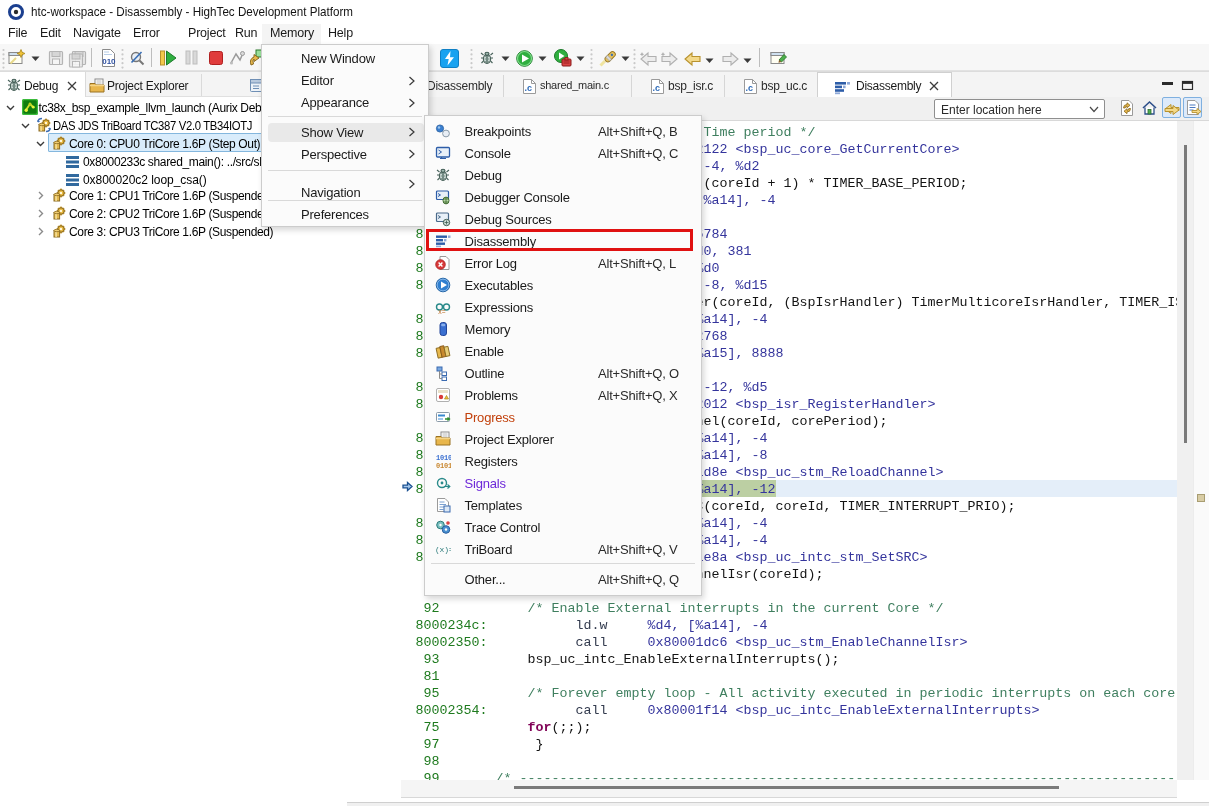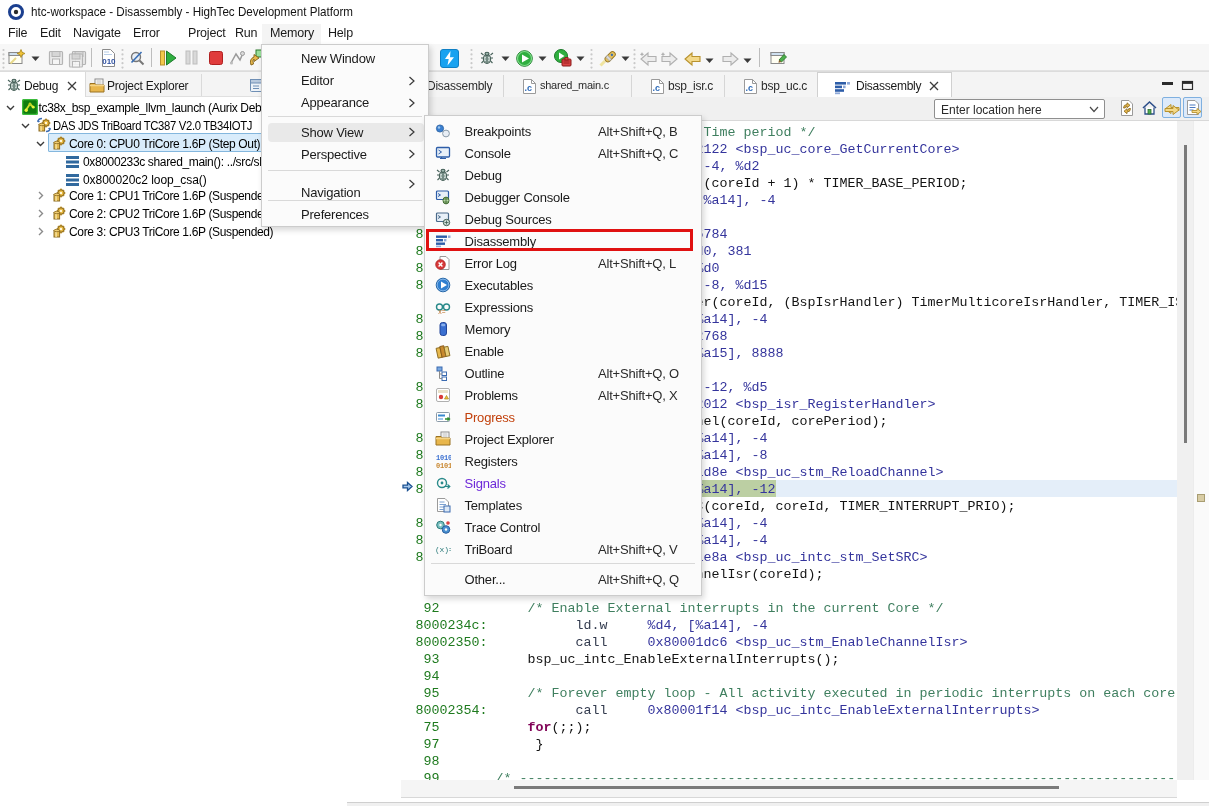--- a/index.html
+++ b/index.html
@@ -612,21 +612,21 @@
 <span class="g"> 84</span>           <span class="src">bsp_uc_intc_stm_SetSRC(coreId, coreId, TIMER_INTERRUPT_PRIO);</span>
 <span class="g">80002340:</span>           <span class="mn">ld.w</span>     <span class="op">%d4, [%a14], -4</span>
 <span class="g">80002344:</span>           <span class="mn">ld.w</span>     <span class="op">%d5, [%a14], -4</span>
 <span class="g">80002348:</span>           <span class="mn">call</span>     <span class="op">0x80001e8a &lt;bsp_uc_intc_stm_SetSRC&gt;</span>
 <span class="g"> 86</span>           <span class="src">bsp_uc_intc_EnableChannelIsr(coreId);</span>
 
 <span class="g"> 92</span>           <span class="cm">/* Enable External interrupts in the current Core */</span>
 <span class="g">8000234c:</span>           <span class="mn">ld.w</span>     <span class="op">%d4, [%a14], -4</span>
 <span class="g">80002350:</span>           <span class="mn">call</span>     <span class="op">0x80001dc6 &lt;bsp_uc_stm_EnableChannelIsr&gt;</span>
 <span class="g"> 93</span>           <span class="src">bsp_uc_intc_EnableExternalInterrupts();</span>
-<span class="g"> 94</span>
+<span class="g"> 81</span>
 <span class="g"> 95</span>           <span class="cm">/* Forever empty loop - All activity executed in periodic interrupts on each core */</span>
 <span class="g">80002354:</span>           <span class="mn">call</span>     <span class="op">0x80001f14 &lt;bsp_uc_intc_EnableExternalInterrupts&gt;</span>
 <span class="g"> 75</span>           <span class="kw">for</span><span class="src">(;;);</span>
 <span class="g"> 97</span>            <span class="src">}</span>
 <span class="g"> 98</span>
 <span class="g"> 99</span>       <span class="cm">/* ------------------------------------------------------------------------------------------------------------------------</span></pre>
   </div>
   <div class="abs" id="ip-arrow" style="left:402px;top:481px;">
     <svg width="11" height="11">
         <path d="M1 4.2 L5.5 4.2 L5.5 1.5 L10 5.5 L5.5 9.5 L5.5 6.8 L1 6.8 Z" fill="#a6c8ec" stroke="#1a5091" stroke-width="1.3"></path>

